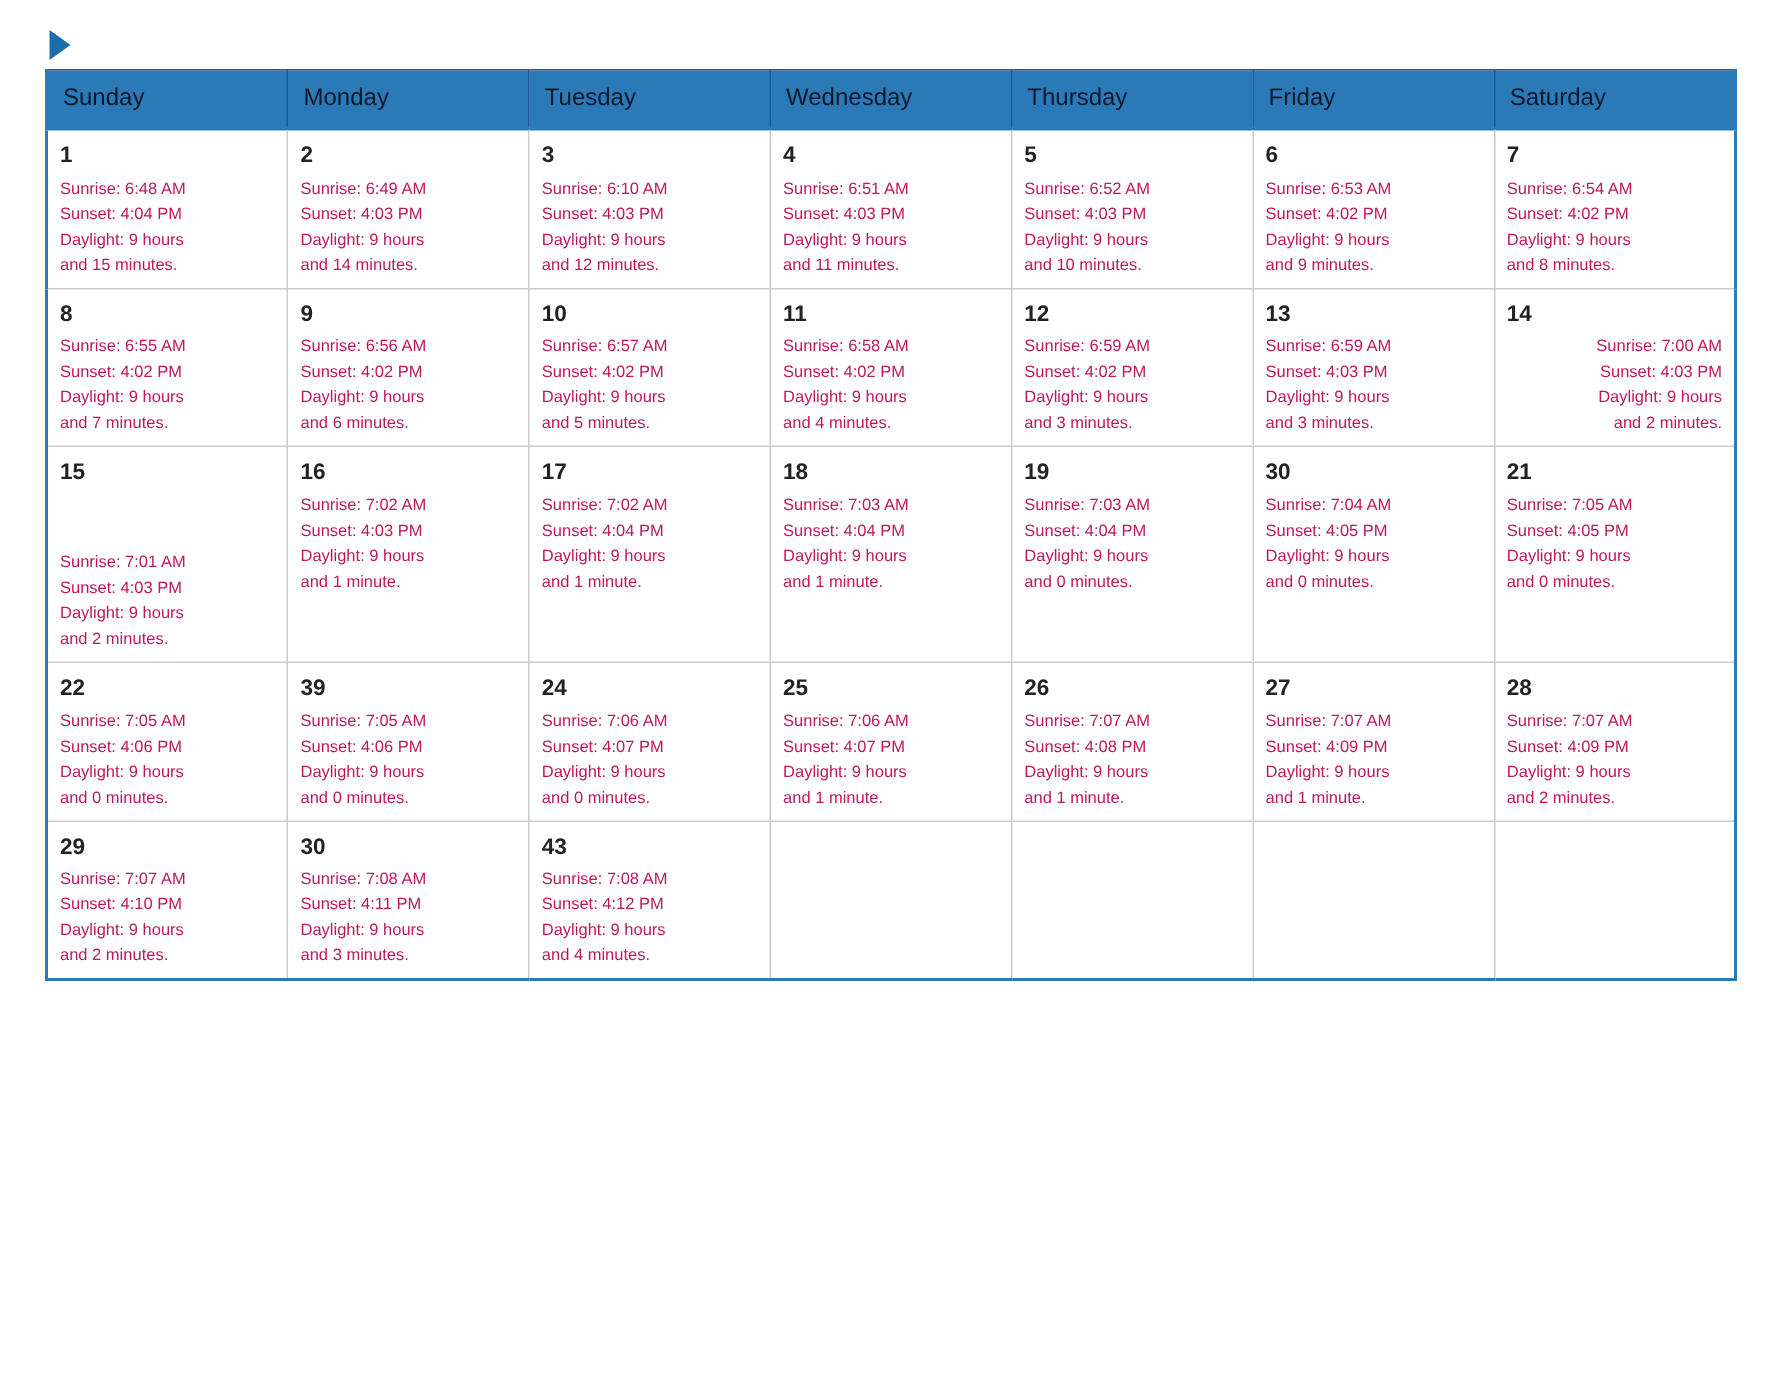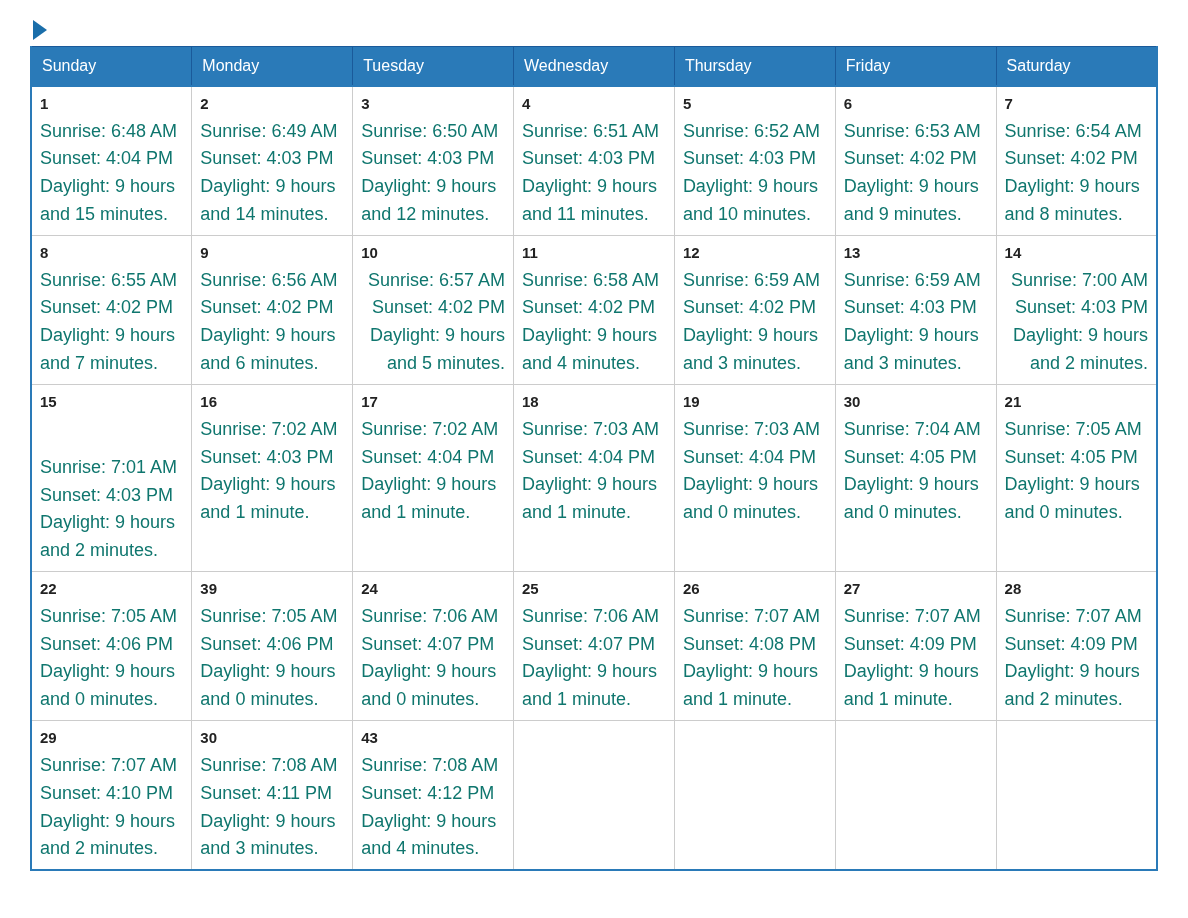--- a/index.html
+++ b/index.html
@@ -60,21 +60,21 @@
       color: #444;
       margin-top: 6px;
     }
     .calendar {
       width: 100%;
       border-collapse: collapse;
       margin-top: 8px;
     }
     .calendar th {
       background-color: #2a7ab8;
-      color: #ffffff;
+      color: #0f172a;
       font-size: 16px;
       font-weight: normal;
       padding: 10px 10px;
       text-align: left;
       border: 1px solid #1a5a9a;
     }
     .calendar td {
       border: 1px solid #ccc;
       vertical-align: top;
       padding: 6px 8px;
@@ -85,22 +85,22 @@
       line-height: 1.5;
     }
     .day-num {
       font-size: 15px;
       font-weight: bold;
       color: #222;
       display: block;
       margin-bottom: 2px;
     }
     .day-info {
-      font-size: 18px;
-      color: #0f766e;
+      font-size: 11px;
+      color: #be185d;
       line-height: 1.55;
     }
     .empty-cell {
       background: #fff;
     }
     tr:last-child td {
       border-bottom: 2px solid #2a7ab8;
       margin-top: 36px;
     }
     thead tr th:first-child {
@@ -166,21 +166,21 @@
         </td>
         <td>
           <span class="day-num">2</span>
           <div class="day-info" style="white-space: pre-line;">Sunrise: 6:49 AM
 Sunset: 4:03 PM
 Daylight: 9 hours
 and 14 minutes.</div>
         </td>
         <td>
           <span class="day-num">3</span>
-          <div class="day-info" style="white-space: pre-line;">Sunrise: 6:50 AM
+          <div class="day-info" style="white-space: pre-line;">Sunrise: 6:10 AM
 Sunset: 4:03 PM
 Daylight: 9 hours
 and 12 minutes.</div>
         </td>
         <td>
           <span class="day-num">4</span>
           <div class="day-info" style="white-space: pre-line;">Sunrise: 6:51 AM
 Sunset: 4:03 PM
 Daylight: 9 hours
 and 11 minutes.</div>
@@ -217,21 +217,21 @@
         </td>
         <td>
           <span class="day-num">9</span>
           <div class="day-info" style="white-space: pre-line;">Sunrise: 6:56 AM
 Sunset: 4:02 PM
 Daylight: 9 hours
 and 6 minutes.</div>
         </td>
         <td>
           <span class="day-num">10</span>
-          <div class="day-info" style="white-space: pre-line; text-align: right;">Sunrise: 6:57 AM
+          <div class="day-info" style="white-space: pre-line;">Sunrise: 6:57 AM
 Sunset: 4:02 PM
 Daylight: 9 hours
 and 5 minutes.</div>
         </td>
         <td>
           <span class="day-num">11</span>
           <div class="day-info" style="white-space: pre-line;">Sunrise: 6:58 AM
 Sunset: 4:02 PM
 Daylight: 9 hours
 and 4 minutes.</div>

